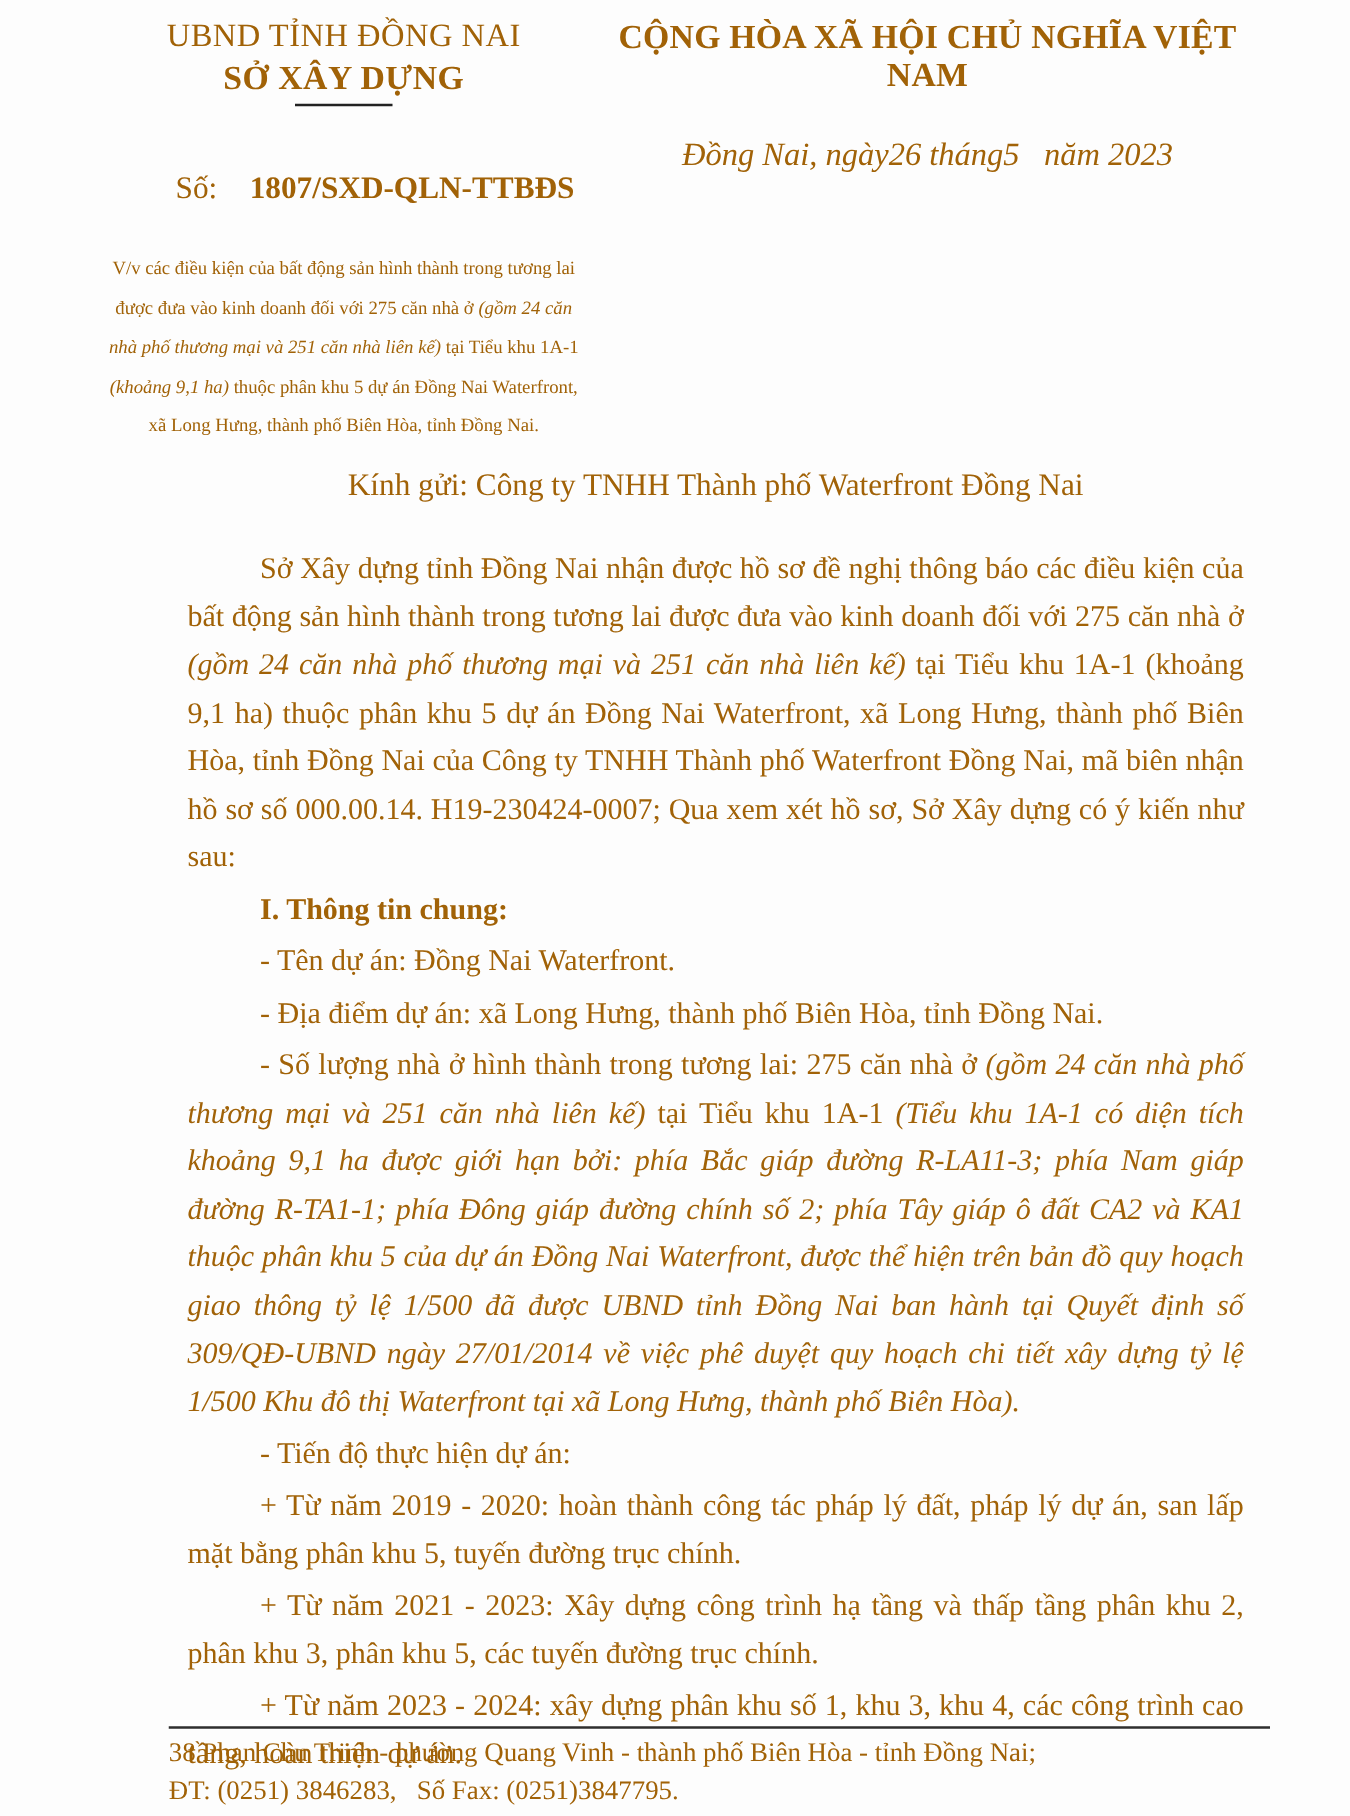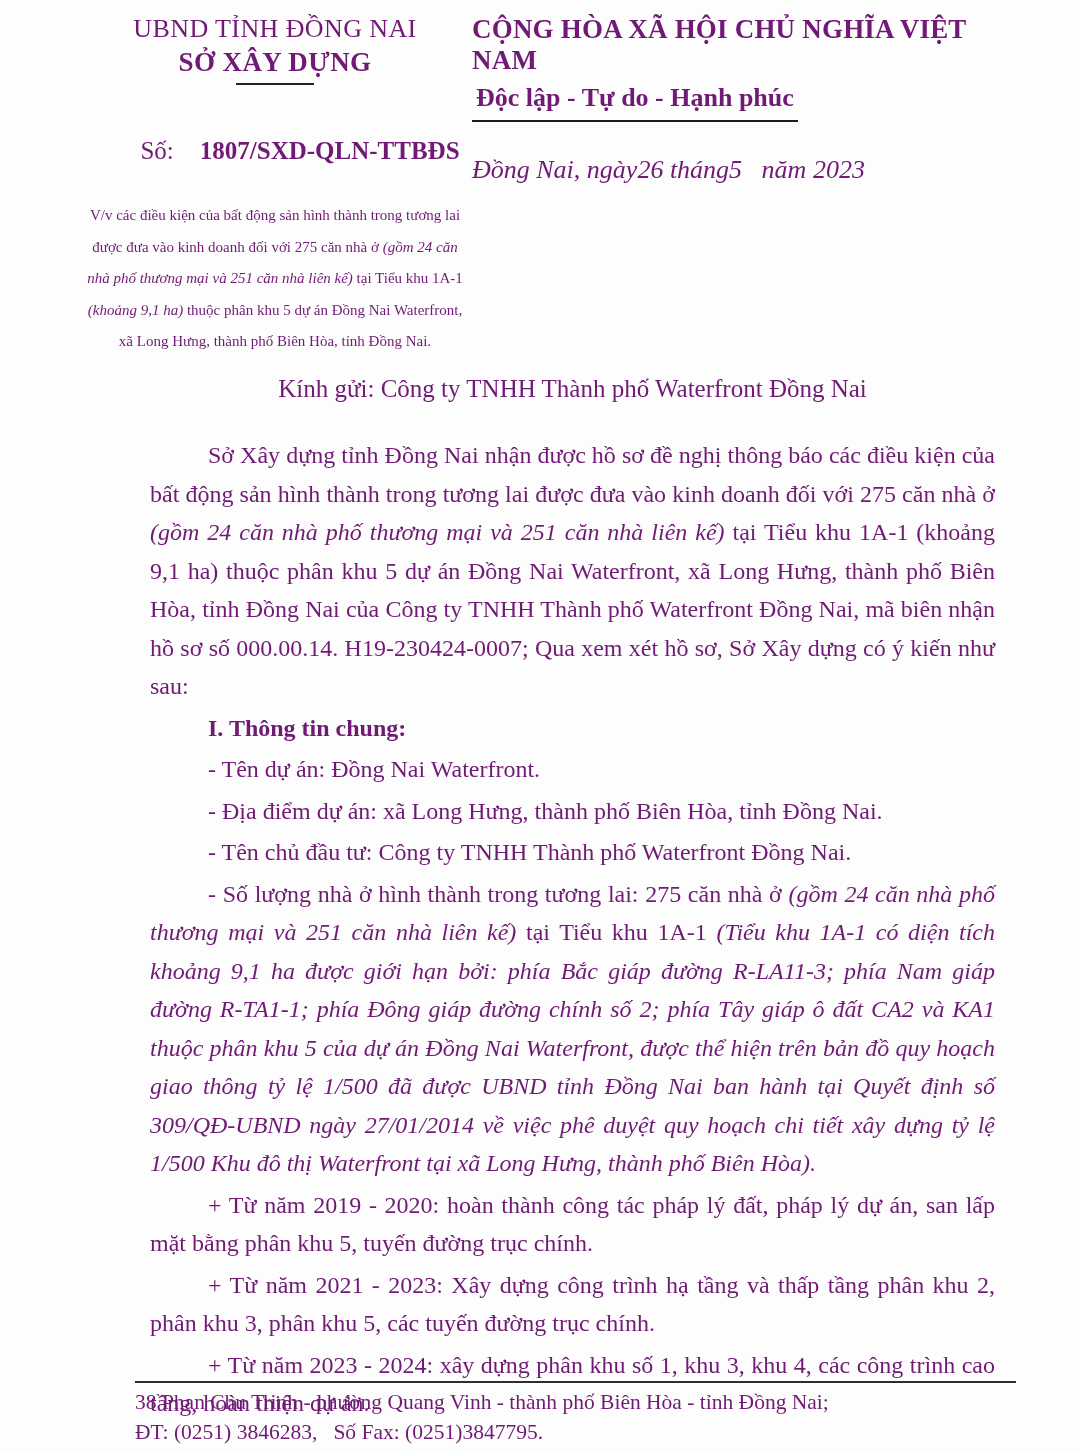--- a/index.html
+++ b/index.html
@@ -2,30 +2,30 @@
 <html lang="vi"><head>
 <meta charset="utf-8">
 <style>
   * { margin:0; padding:0; box-sizing:border-box; }
   html,body { background:#ffffff; }
   body { width:1080px; }
   .page {
     position:relative;
     width:1080px; height:1453px;
     background:#fdfdfd;
-    color:#701a75;
+    color:#a16207;
     font-family:"Liberation Serif","DejaVu Serif",serif;
     overflow:hidden;
   }
   .i { font-style:italic; }
 
   
   .doc-header { display:flex; padding-top:14px; }
   .header-left { width:382px; margin-left:84px; text-align:center; }
-  .header-right { width:540px; margin-left:6px; text-align:left; }
+  .header-right { width:540px; margin-left:6px; text-align:center; }
 
   .org-parent { font-size:26px; letter-spacing:.4px; }
   .org-name { font-size:27px; font-weight:bold; margin-top:3px; letter-spacing:.4px; }
   .org-rule { width:78px; border-bottom:2.5px solid #222; margin:5px auto 0; }
   .doc-number { font-size:25px; margin-top:24px; white-space:pre-wrap; }
   .doc-number .num-value { margin-left:26px;font-weight:bold; }
   .subject { font-size:15px; line-height:31.5px; margin-top:7px; }
 
   .country { font-size:27px; font-weight:bold; letter-spacing:.2px; }
   .motto { display:inline-block; font-size:26px; font-weight:bold;
@@ -55,42 +55,39 @@
       <div class="org-name">SỞ XÂY DỰNG</div>
       <div class="org-rule"></div>
       <div class="doc-number">
         <span>Số:</span><span class="num-value">1807/SXD-QLN-TTBĐS</span>
       </div>
       <div class="subject"><span>V/v các điều kiện của bất động sản hình thành trong tương lai được đưa vào kinh doanh đối với 275 căn nhà ở </span><span class="i">(gồm 24 căn nhà phố thương mại và 251 căn nhà liên kế)</span><span> tại Tiểu khu 1A-1 </span><span class="i">(khoảng 9,1 ha)</span><span> thuộc phân khu 5 dự án Đồng Nai Waterfront, xã Long Hưng, thành phố Biên Hòa, tỉnh Đồng Nai.</span></div>
     </div>
 
     <div class="header-right">
       <div class="country">CỘNG HÒA XÃ HỘI CHỦ NGHĨA VIỆT NAM</div>
-      <div>
-        <span class="motto">Độc lập - Tự do - Hạnh phúc</span>
-      </div>
       <div class="dateline">Đồng Nai, ngày26 tháng5   năm 2023</div>
     </div>
   </header>
 
   <main class="doc-body">
     <div class="recipient">Kính gửi: Công ty TNHH Thành phố Waterfront Đồng Nai</div>
 
     <p class="para"><span>Sở Xây dựng tỉnh Đồng Nai nhận được hồ sơ đề nghị thông báo các điều kiện của bất động sản hình thành trong tương lai được đưa vào kinh doanh đối với 275 căn nhà ở </span><span class="i">(gồm 24 căn nhà phố thương mại và 251 căn nhà liên kế)</span><span> tại Tiểu khu 1A-1 (khoảng 9,1 ha) thuộc phân khu 5 dự án Đồng Nai Waterfront, xã Long Hưng, thành phố Biên Hòa, tỉnh Đồng Nai của Công ty TNHH Thành phố Waterfront Đồng Nai, mã biên nhận hồ sơ số 000.00.14. H19-230424-0007; Qua xem xét hồ sơ, Sở Xây dựng có ý kiến như sau:</span></p>
 
     <p class="para heading">I. Thông tin chung:</p>
 
     <p class="para">- Tên dự án: Đồng Nai Waterfront.</p>
 
     <p class="para">- Địa điểm dự án: xã Long Hưng, thành phố Biên Hòa, tỉnh Đồng Nai.</p>
 
-    <p class="para">- Tên chủ đầu tư: Công ty TNHH Thành phố Waterfront Đồng Nai.</p>
 
     <p class="para"><span>- Số lượng nhà ở hình thành trong tương lai: 275 căn nhà ở </span><span class="i">(gồm 24 căn nhà phố thương mại và 251 căn nhà liên kế)</span><span> tại Tiểu khu 1A-1 </span><span class="i">(Tiểu khu 1A-1 có diện tích khoảng 9,1 ha được giới hạn bởi: phía Bắc giáp đường R-LA11-3; phía Nam giáp đường R-TA1-1; phía Đông giáp đường chính số 2; phía Tây giáp ô đất CA2 và KA1 thuộc phân khu 5 của dự án Đồng Nai Waterfront, được thể hiện trên bản đồ quy hoạch giao thông tỷ lệ 1/500 đã được UBND tỉnh Đồng Nai ban hành tại Quyết định số 309/QĐ-UBND ngày 27/01/2014 về việc phê duyệt quy hoạch chi tiết xây dựng tỷ lệ 1/500 Khu đô thị Waterfront tại xã Long Hưng, thành phố Biên Hòa).</span></p>
 
+    <p class="para">- Tiến độ thực hiện dự án:</p>
 
     <p class="para">+ Từ năm 2019 - 2020: hoàn thành công tác pháp lý đất, pháp lý dự án, san lấp mặt bằng phân khu 5, tuyến đường trục chính.</p>
 
     <p class="para">+ Từ năm 2021 - 2023: Xây dựng công trình hạ tầng và thấp tầng phân khu 2, phân khu 3, phân khu 5, các tuyến đường trục chính.</p>
 
     <p class="para">+ Từ năm 2023 - 2024: xây dựng phân khu số 1, khu 3, khu 4, các công trình cao tầng, hoàn thiện dự án.</p>
   </main>
 
   <footer class="doc-footer">
     <div class="footer-rule"></div>

